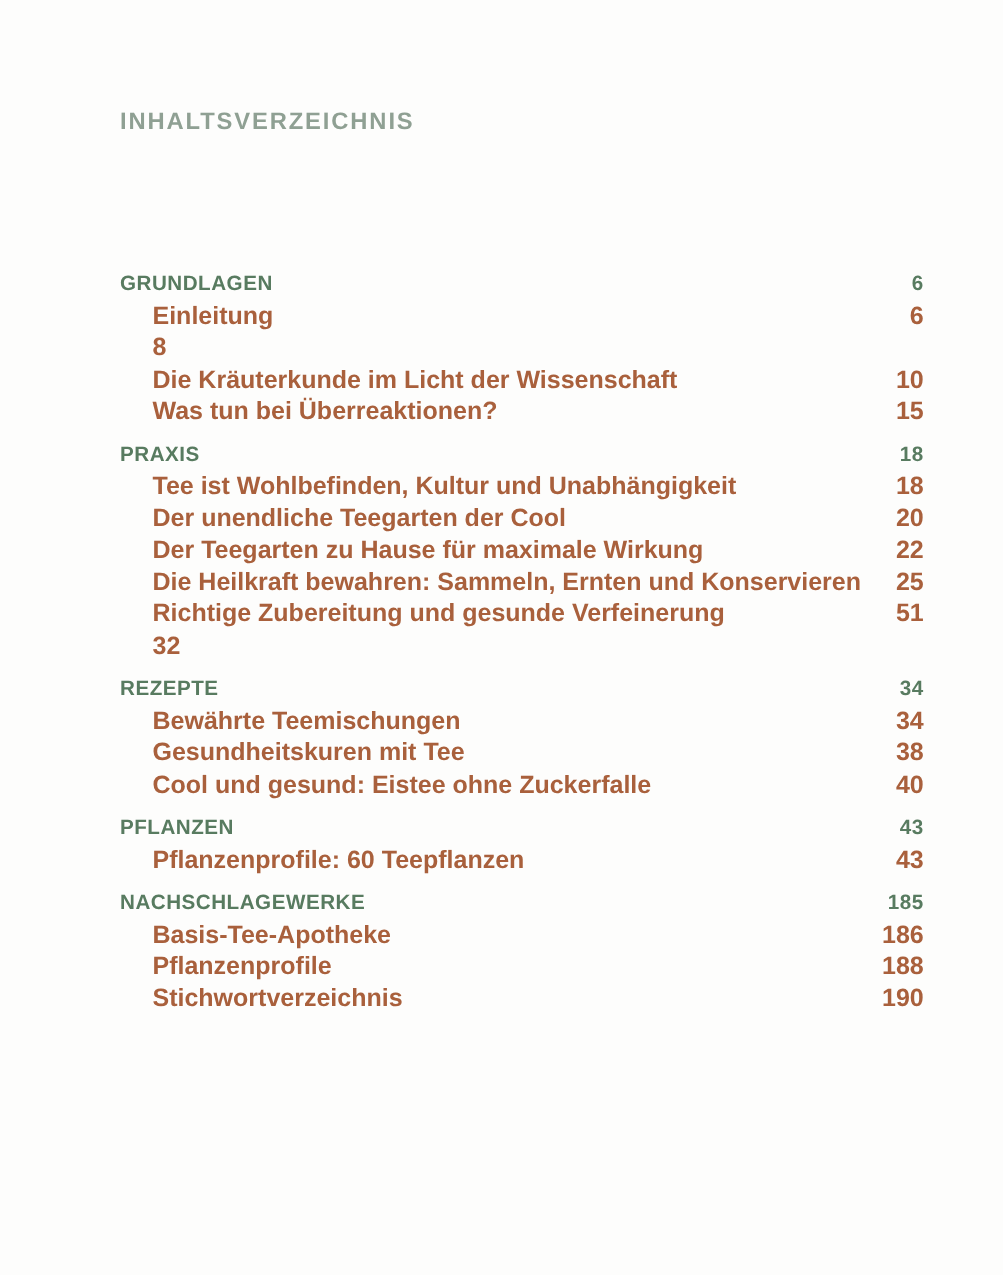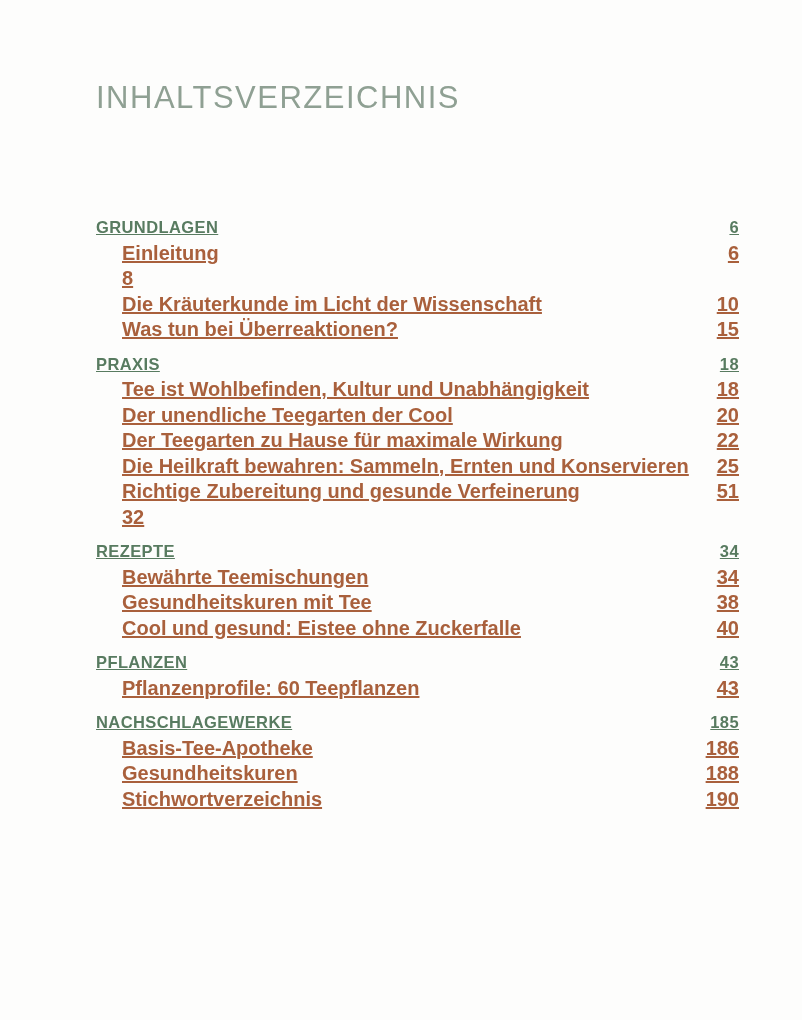--- a/index.html
+++ b/index.html
@@ -9,37 +9,36 @@
     background: #fdfdfc;
     font-family: "Liberation Sans", sans-serif;
     overflow: hidden;
   }
   .page {
     width: 802px;
     height: 1020px;
     padding: 84px 63px 0 96px;
   }
   .title {
-    font-size: 31px;
-    font-weight: 400;
+    font-size: 19px;
+    font-weight: 700;
     line-height: 28px;
     letter-spacing: 1.5px;
     color: #8fa093;
   }
   .toc {
     margin-top: 103px;
   }
   .section { margin-top: 9px; }
   .section:first-child { margin-top: 0; }
   .row {
     display: flex;
     justify-content: space-between;
     align-items: flex-end;
     line-height: 25.5px;
-    text-decoration: underline;
   }
   .row.head {
     font-size: 16.5px;
     font-weight: 600;
     letter-spacing: 0.4px;
     color: #587b60;
   }
   .row.item {
     font-size: 20px;
     font-weight: 600;
@@ -138,21 +137,21 @@
       <div class="section">
         <div class="row head">
           <span>NACHSCHLAGEWERKE</span>
           <span class="pagenum">185</span>
         </div>
         <div class="row item">
           <span>Basis-Tee-Apotheke</span>
           <span class="pagenum">186</span>
         </div>
         <div class="row item">
-          <span>Gesundheitskuren</span>
+          <span>Pflanzenprofile</span>
           <span class="pagenum">188</span>
         </div>
         <div class="row item">
           <span>Stichwortverzeichnis</span>
           <span class="pagenum">190</span>
         </div>
       </div>
     </div>
 </div>
 

